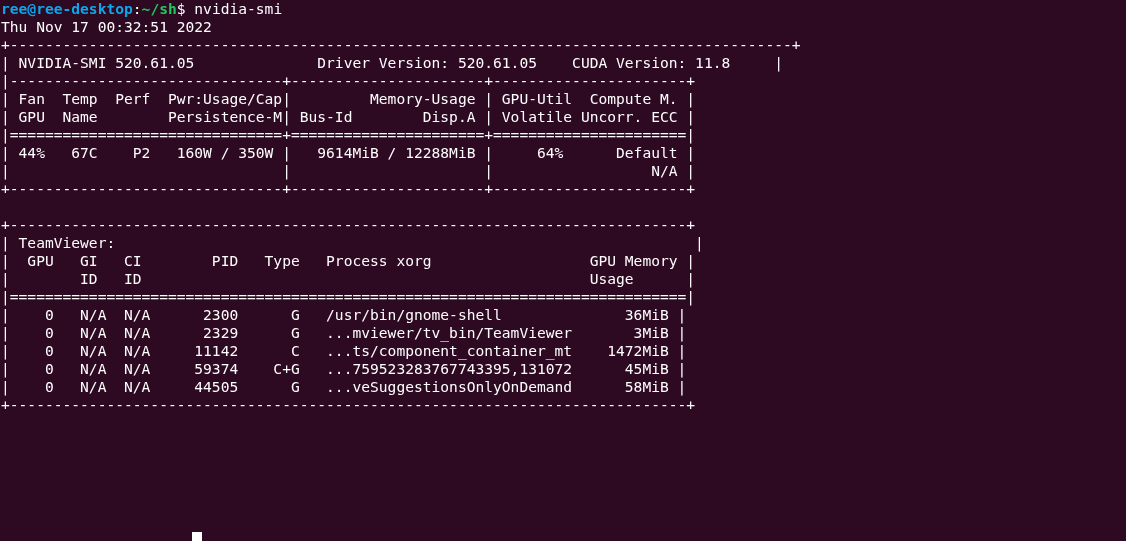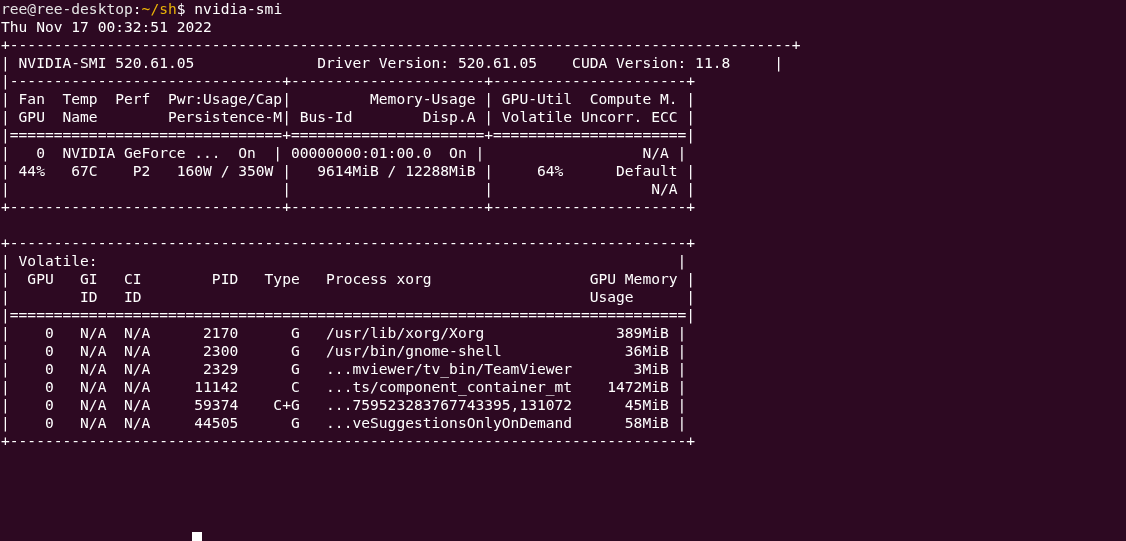--- a/index.html
+++ b/index.html
@@ -21,22 +21,22 @@
     padding: 0;
     letter-spacing: 0px;
     -webkit-font-smoothing: antialiased;
   }
   .line {
     height: 18px;
     white-space: pre;
     display: block;
     padding-left: 1px;
   }
-  .green  { color: #e5e5e5; font-weight: normal; }
-  .blue   { color: #eab308; font-weight: normal; }
+  .green  { color: #0ea5e9; font-weight: bold; }
+  .blue   { color: #22c55e; font-weight: bold; }
   .plain  { color: #ffffff; }
   .cursor {
     position: absolute;
     left: 192px;
     top: 532px;
     width: 10px;
     height: 9px;
     background: #ffffff;
   }
 </style>
@@ -47,31 +47,29 @@
 
   <div class="line"><span class="green">ree@ree-desktop</span><span class="plain">:</span><span class="blue">~/sh</span><span class="plain">$ </span><span class="plain">nvidia-smi</span></div>
 
   <div class="line plain">Thu Nov 17 00:32:51 2022</div>
   <div class="line plain">+-----------------------------------------------------------------------------------------+</div>
   <div class="line plain">| NVIDIA-SMI 520.61.05              Driver Version: 520.61.05    CUDA Version: 11.8     |</div>
   <div class="line plain">|-------------------------------+----------------------+----------------------+</div>
   <div class="line plain">| Fan  Temp  Perf  Pwr:Usage/Cap|         Memory-Usage | GPU-Util  Compute M. |</div>
   <div class="line plain">| GPU  Name        Persistence-M| Bus-Id        Disp.A | Volatile Uncorr. ECC |</div>
   <div class="line plain">|===============================+======================+======================|</div>
-  <div class="line plain">|   0  NVIDIA GeForce ...  On  | 00000000:01:00.0  On |                  N/A |</div>
   <div class="line plain">| 44%   67C    P2   160W / 350W |   9614MiB / 12288MiB |     64%      Default |</div>
   <div class="line plain">|                               |                      |                  N/A |</div>
   <div class="line plain">+-------------------------------+----------------------+----------------------+</div>
   <div class="line plain"></div>
   <div class="line plain">+-----------------------------------------------------------------------------+</div>
-  <div class="line plain">| Volatile:                                                                  |</div>
+  <div class="line plain">| TeamViewer:                                                                  |</div>
   <div class="line plain">|  GPU   GI   CI        PID   Type   Process xorg                  GPU Memory |</div>
   <div class="line plain">|        ID   ID                                                   Usage      |</div>
   <div class="line plain">|=============================================================================|</div>
-  <div class="line plain">|    0   N/A  N/A      2170      G   /usr/lib/xorg/Xorg               389MiB |</div>
   <div class="line plain">|    0   N/A  N/A      2300      G   /usr/bin/gnome-shell              36MiB |</div>
   <div class="line plain">|    0   N/A  N/A      2329      G   ...mviewer/tv_bin/TeamViewer       3MiB |</div>
   <div class="line plain">|    0   N/A  N/A     11142      C   ...ts/component_container_mt    1472MiB |</div>
   <div class="line plain">|    0   N/A  N/A     59374    C+G   ...759523283767743395,131072      45MiB |</div>
   <div class="line plain">|    0   N/A  N/A     44505      G   ...veSuggestionsOnlyOnDemand      58MiB |</div>
   <div class="line plain">+-----------------------------------------------------------------------------+</div>
 
   <div class="cursor"></div>
 </div>
 

